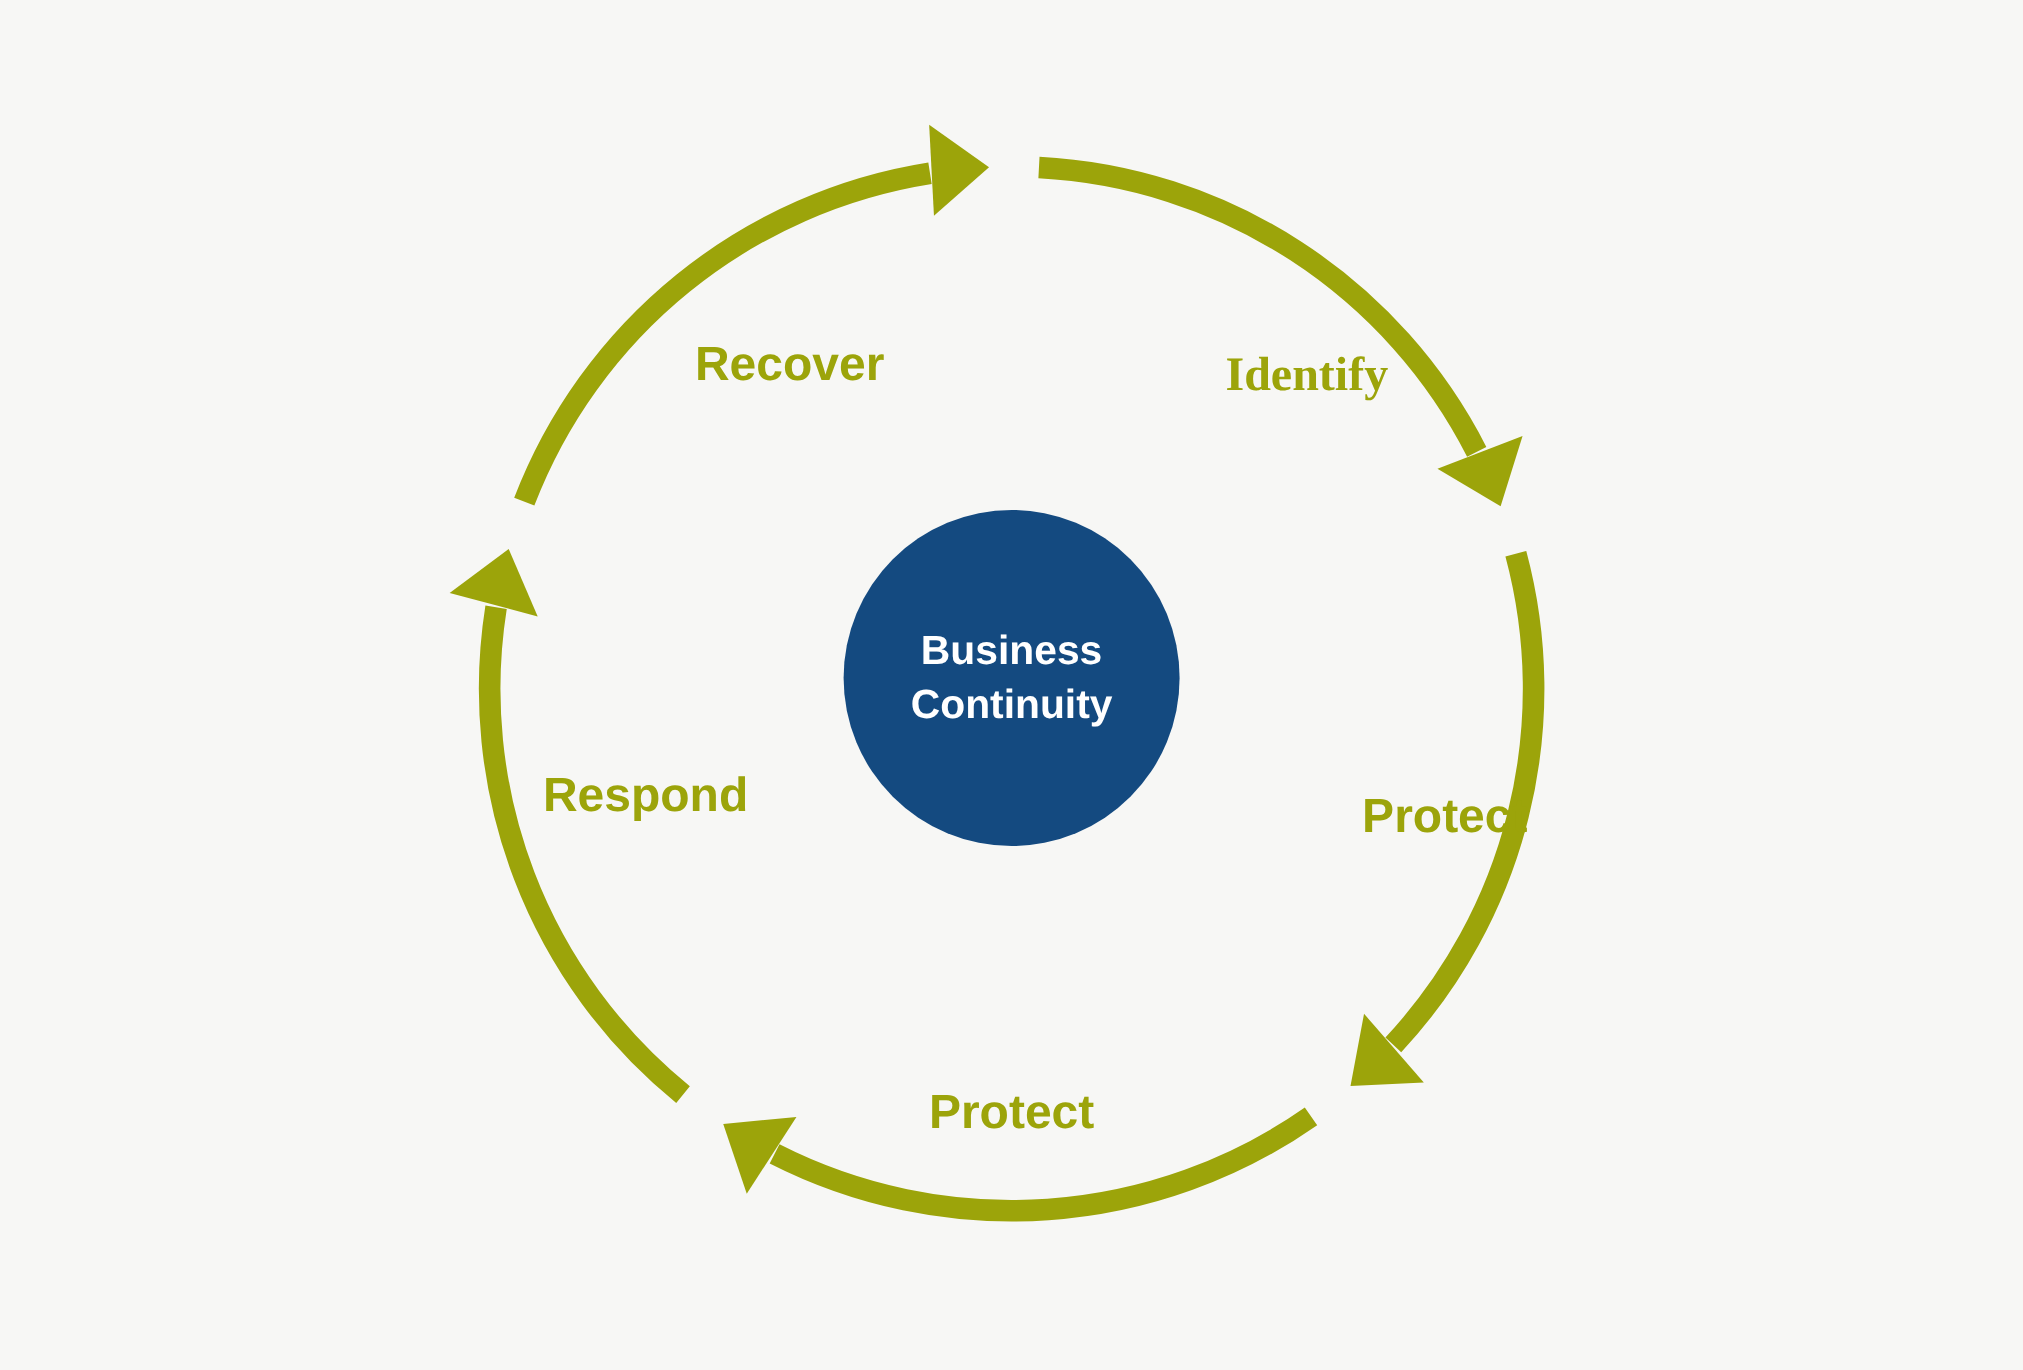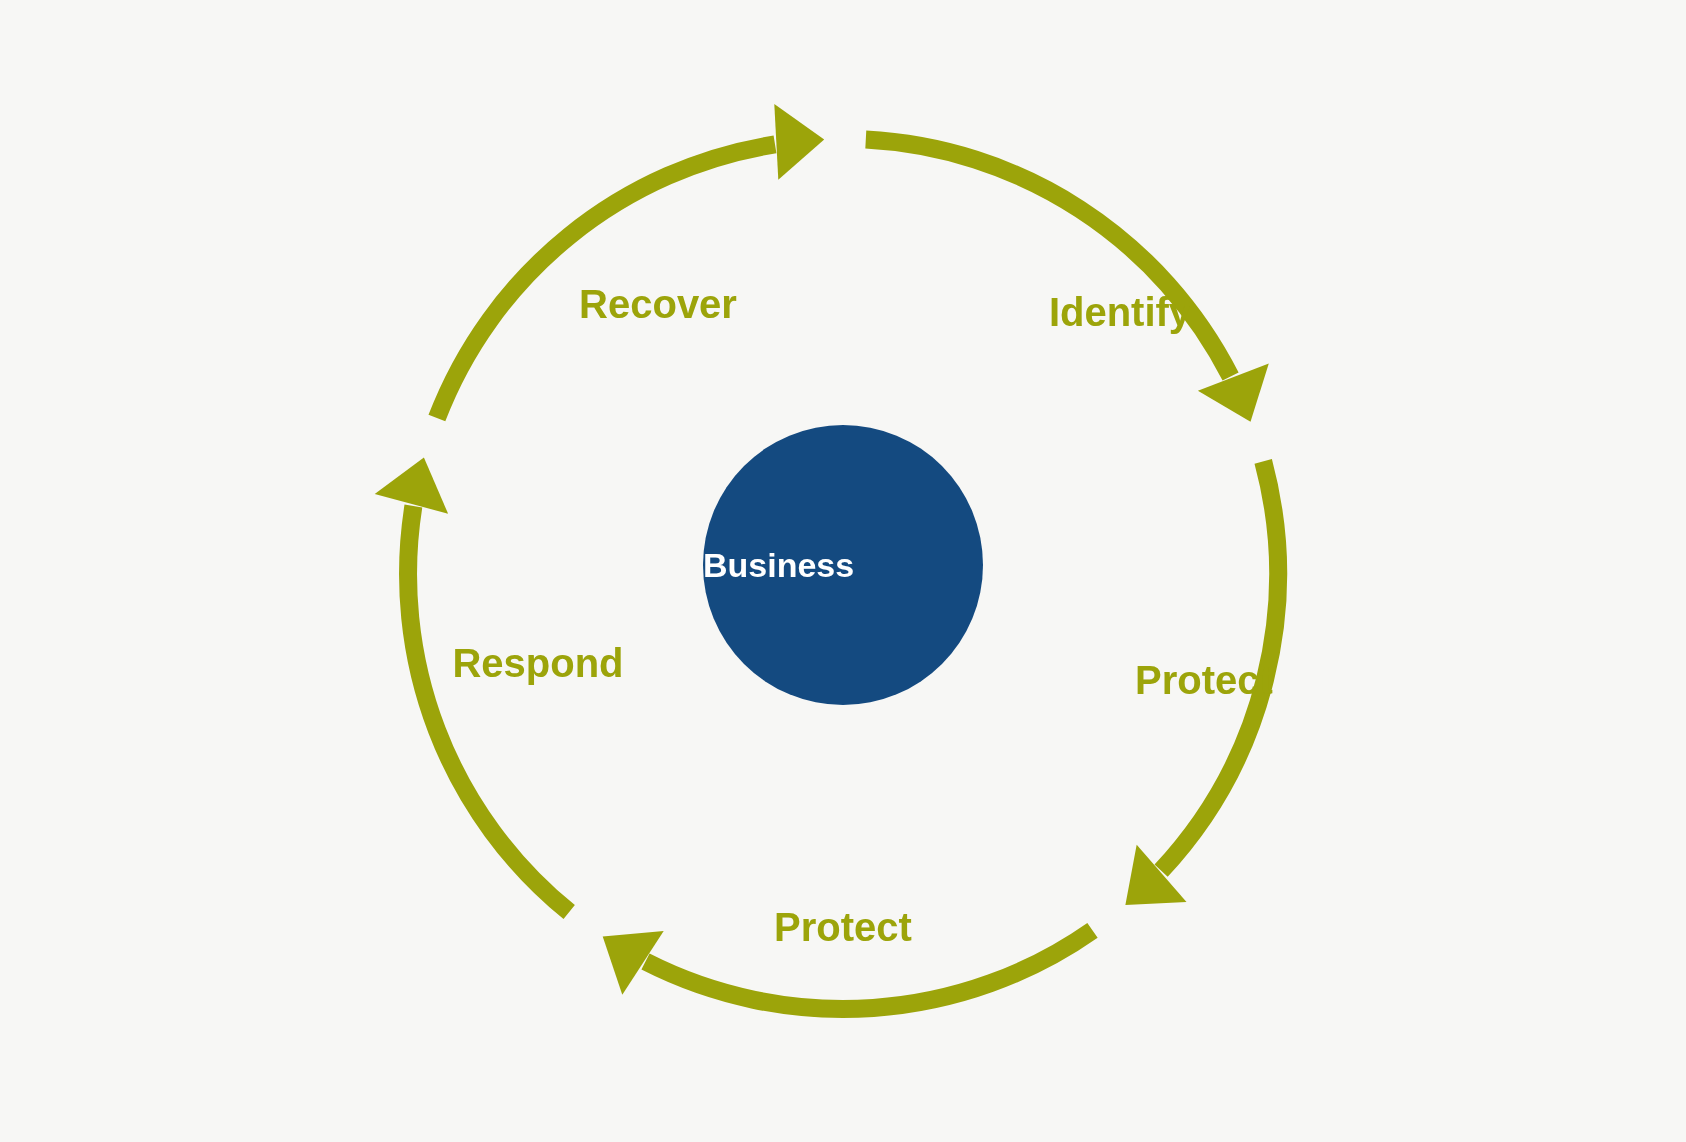--- a/index.html
+++ b/index.html
@@ -27,33 +27,33 @@
   .stage-label {
     position: absolute;
     transform: translate(-50%, -50%);
     font-size: 40px;
     font-weight: bold;
     color: var(--accent);
     white-space: nowrap;
     line-height: 1;
   }
   #label-recover  { left: 658px;  top: 304px; }
-  #label-identify { left: 1120px; top: 312px; }
+  #label-identify { left: 1089px; top: 312px; font-family: Liberation Serif, serif; }
   #label-protect  { left: 1204px; top: 680px; }
   #label-detect   { left: 843px;  top: 927px; }
   #label-respond  { left: 538px;  top: 663px; }
   .center-circle {
     position: absolute;
     left: 703px; top: 425px;
     width: 280px; height: 280px;
     border-radius: 50%;
     background: var(--center-fill);
     display: flex;
     align-items: center;
-    justify-content: flex-start;
+    justify-content: center;
   }
   .center-title {
     text-align: center;
     color: var(--center-text);
     font-size: 34px;
     font-weight: bold;
     line-height: 45px;
   }
 </style>
 </head>
@@ -80,16 +80,17 @@
 
   <div class="stage-label" id="label-protect">Protect</div>
 
   <div class="stage-label" id="label-detect">Protect</div>
 
   <div class="stage-label" id="label-respond">Respond</div>
 
   <div class="center-circle">
     <div class="center-title">
       <div>Business</div>
+      <div>Continuity</div>
     </div>
   </div>
 
 </div>
 
 </body></html>

